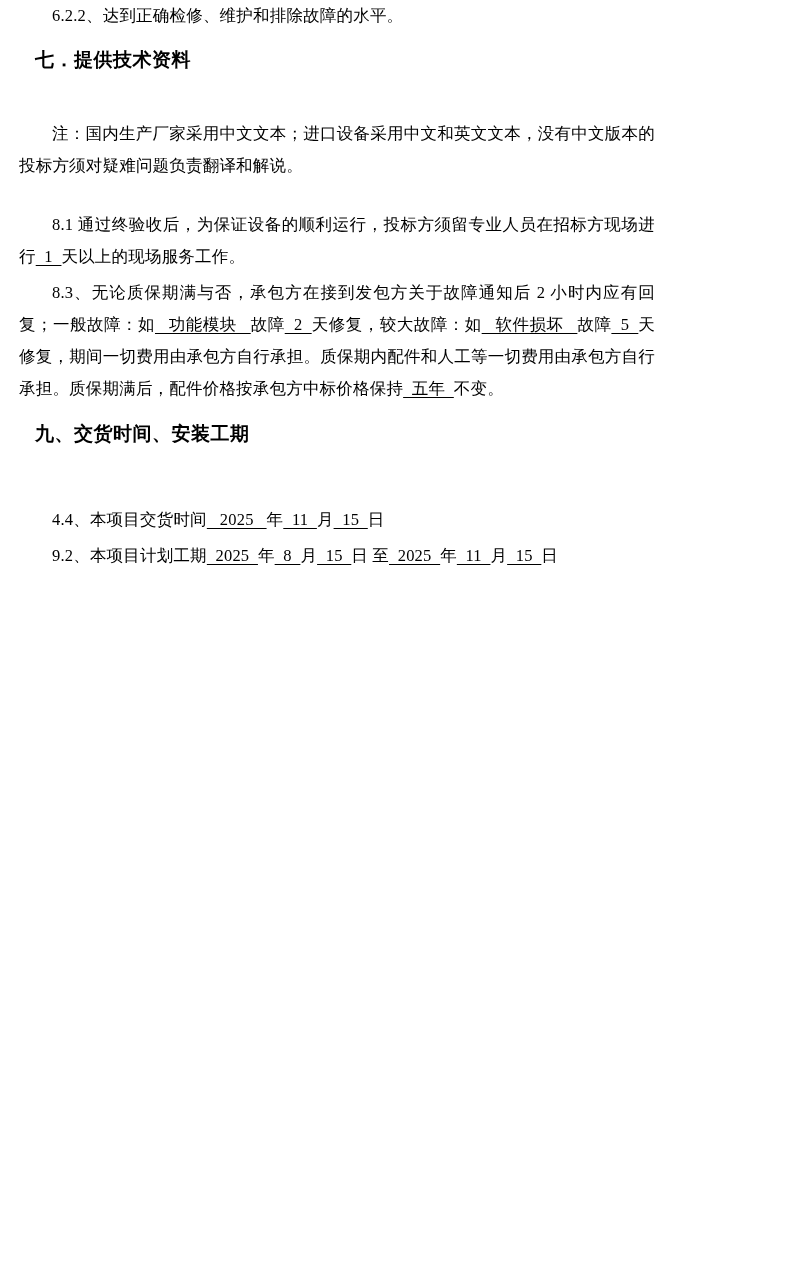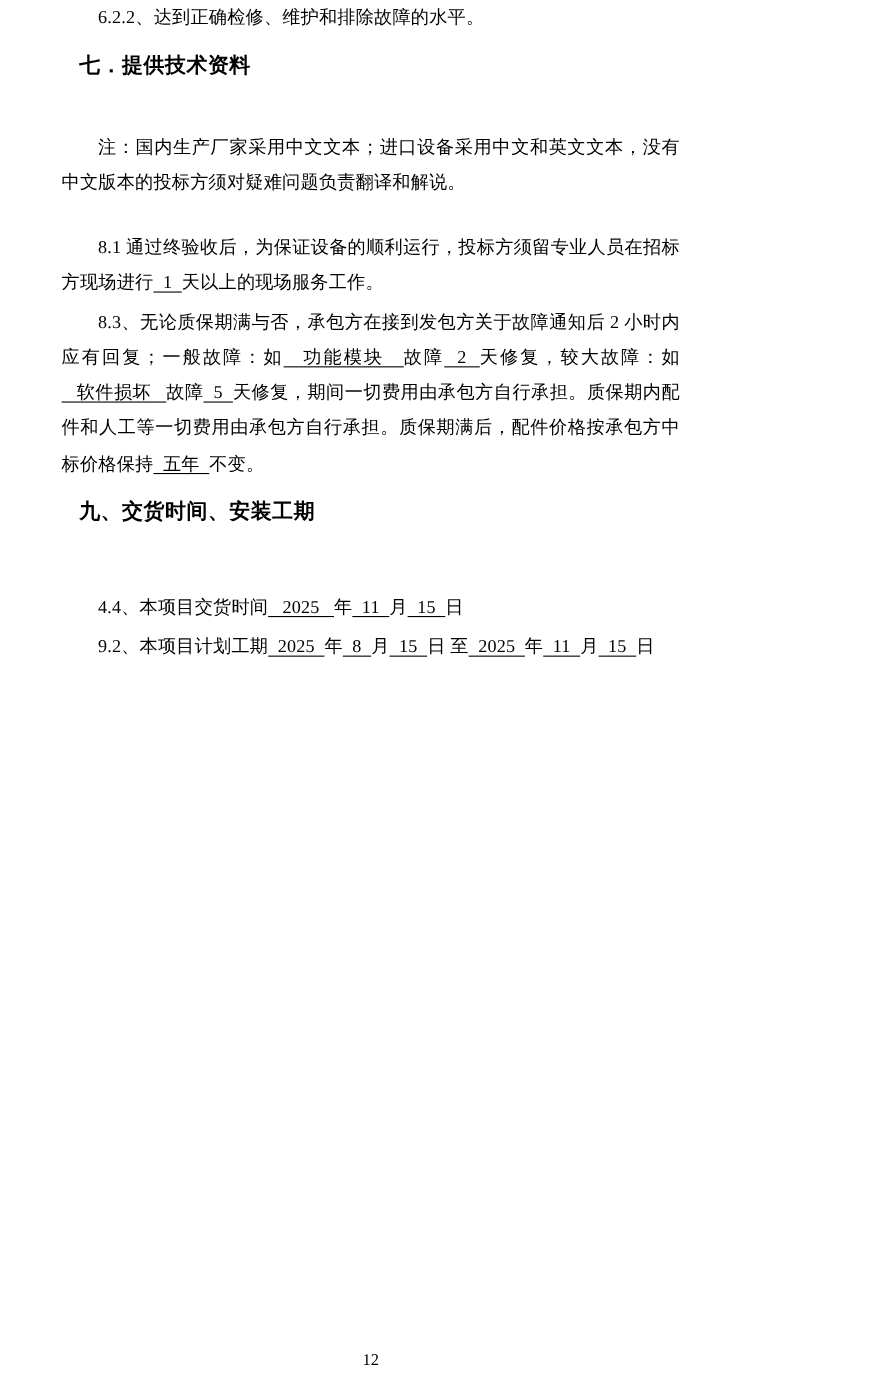--- a/index.html
+++ b/index.html
@@ -12,21 +12,21 @@
     height: 1264px;
     position: relative;
     font-family: "Liberation Serif", "DejaVu Serif", serif;
     color: #000000;
   }
   .page {
     position: relative;
     width: 674px;
     height: 1264px;
     box-sizing: border-box;
-    padding: 0 56px;
+    padding: 0 19px;
   }
   .para {
     font-size: 16.5px;
     line-height: 1.95;
     text-align: justify;
     margin: 0 0 4px 0;
     letter-spacing: 0.2px;
   }
   .indent {
     text-indent: 2em;
@@ -91,15 +91,14 @@
   <div class="gap-xl"></div>
 
   <p class="para indent">
     <span>4.4、本项目交货时间</span><span class="blank-wide">   2025   </span><span>年</span><span class="blank">  11  </span><span>月</span><span class="blank">  15  </span><span>日</span>
   </p>
 
   <p class="para indent">
     <span>9.2、本项目计划工期</span><span class="blank">  2025  </span><span>年</span><span class="blank">  8  </span><span>月</span><span class="blank">  15  </span><span>日 至</span><span class="blank">  2025  </span><span>年</span><span class="blank">  11  </span><span>月</span><span class="blank">  15  </span><span>日</span>
   </p>
 
-  <div class="footer">12</div>
 
 </div>
 
 </body></html>

